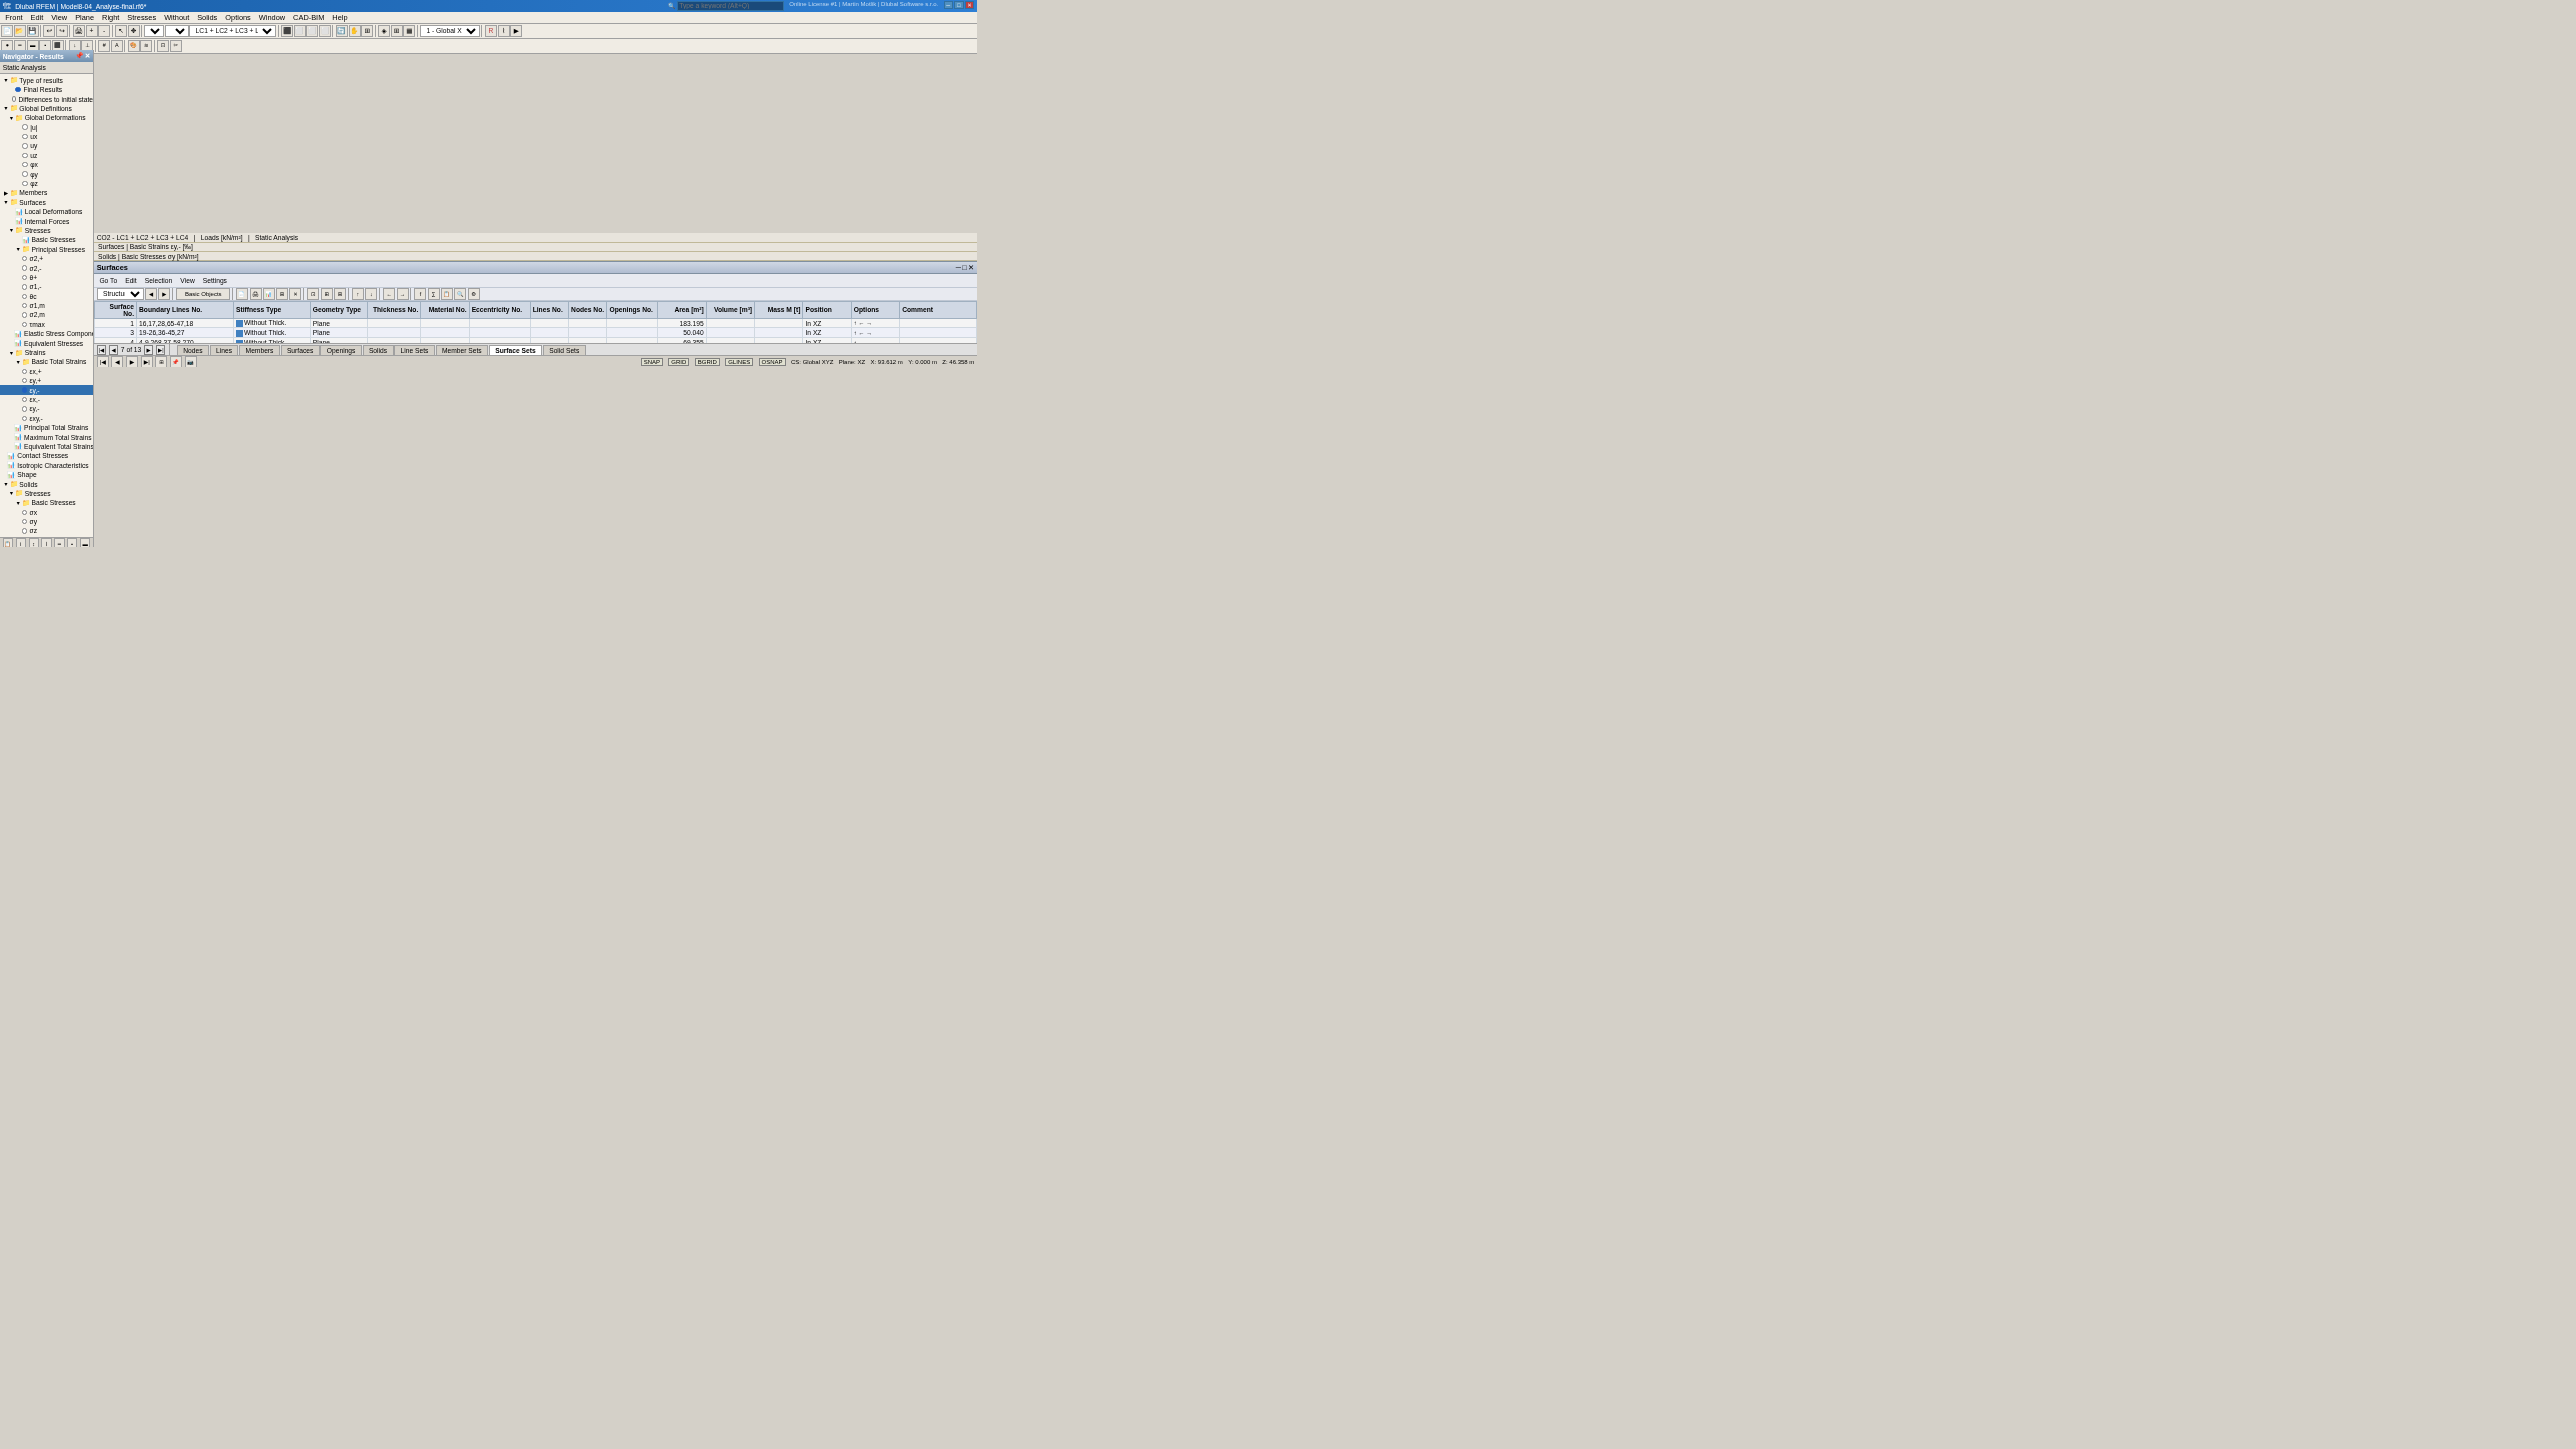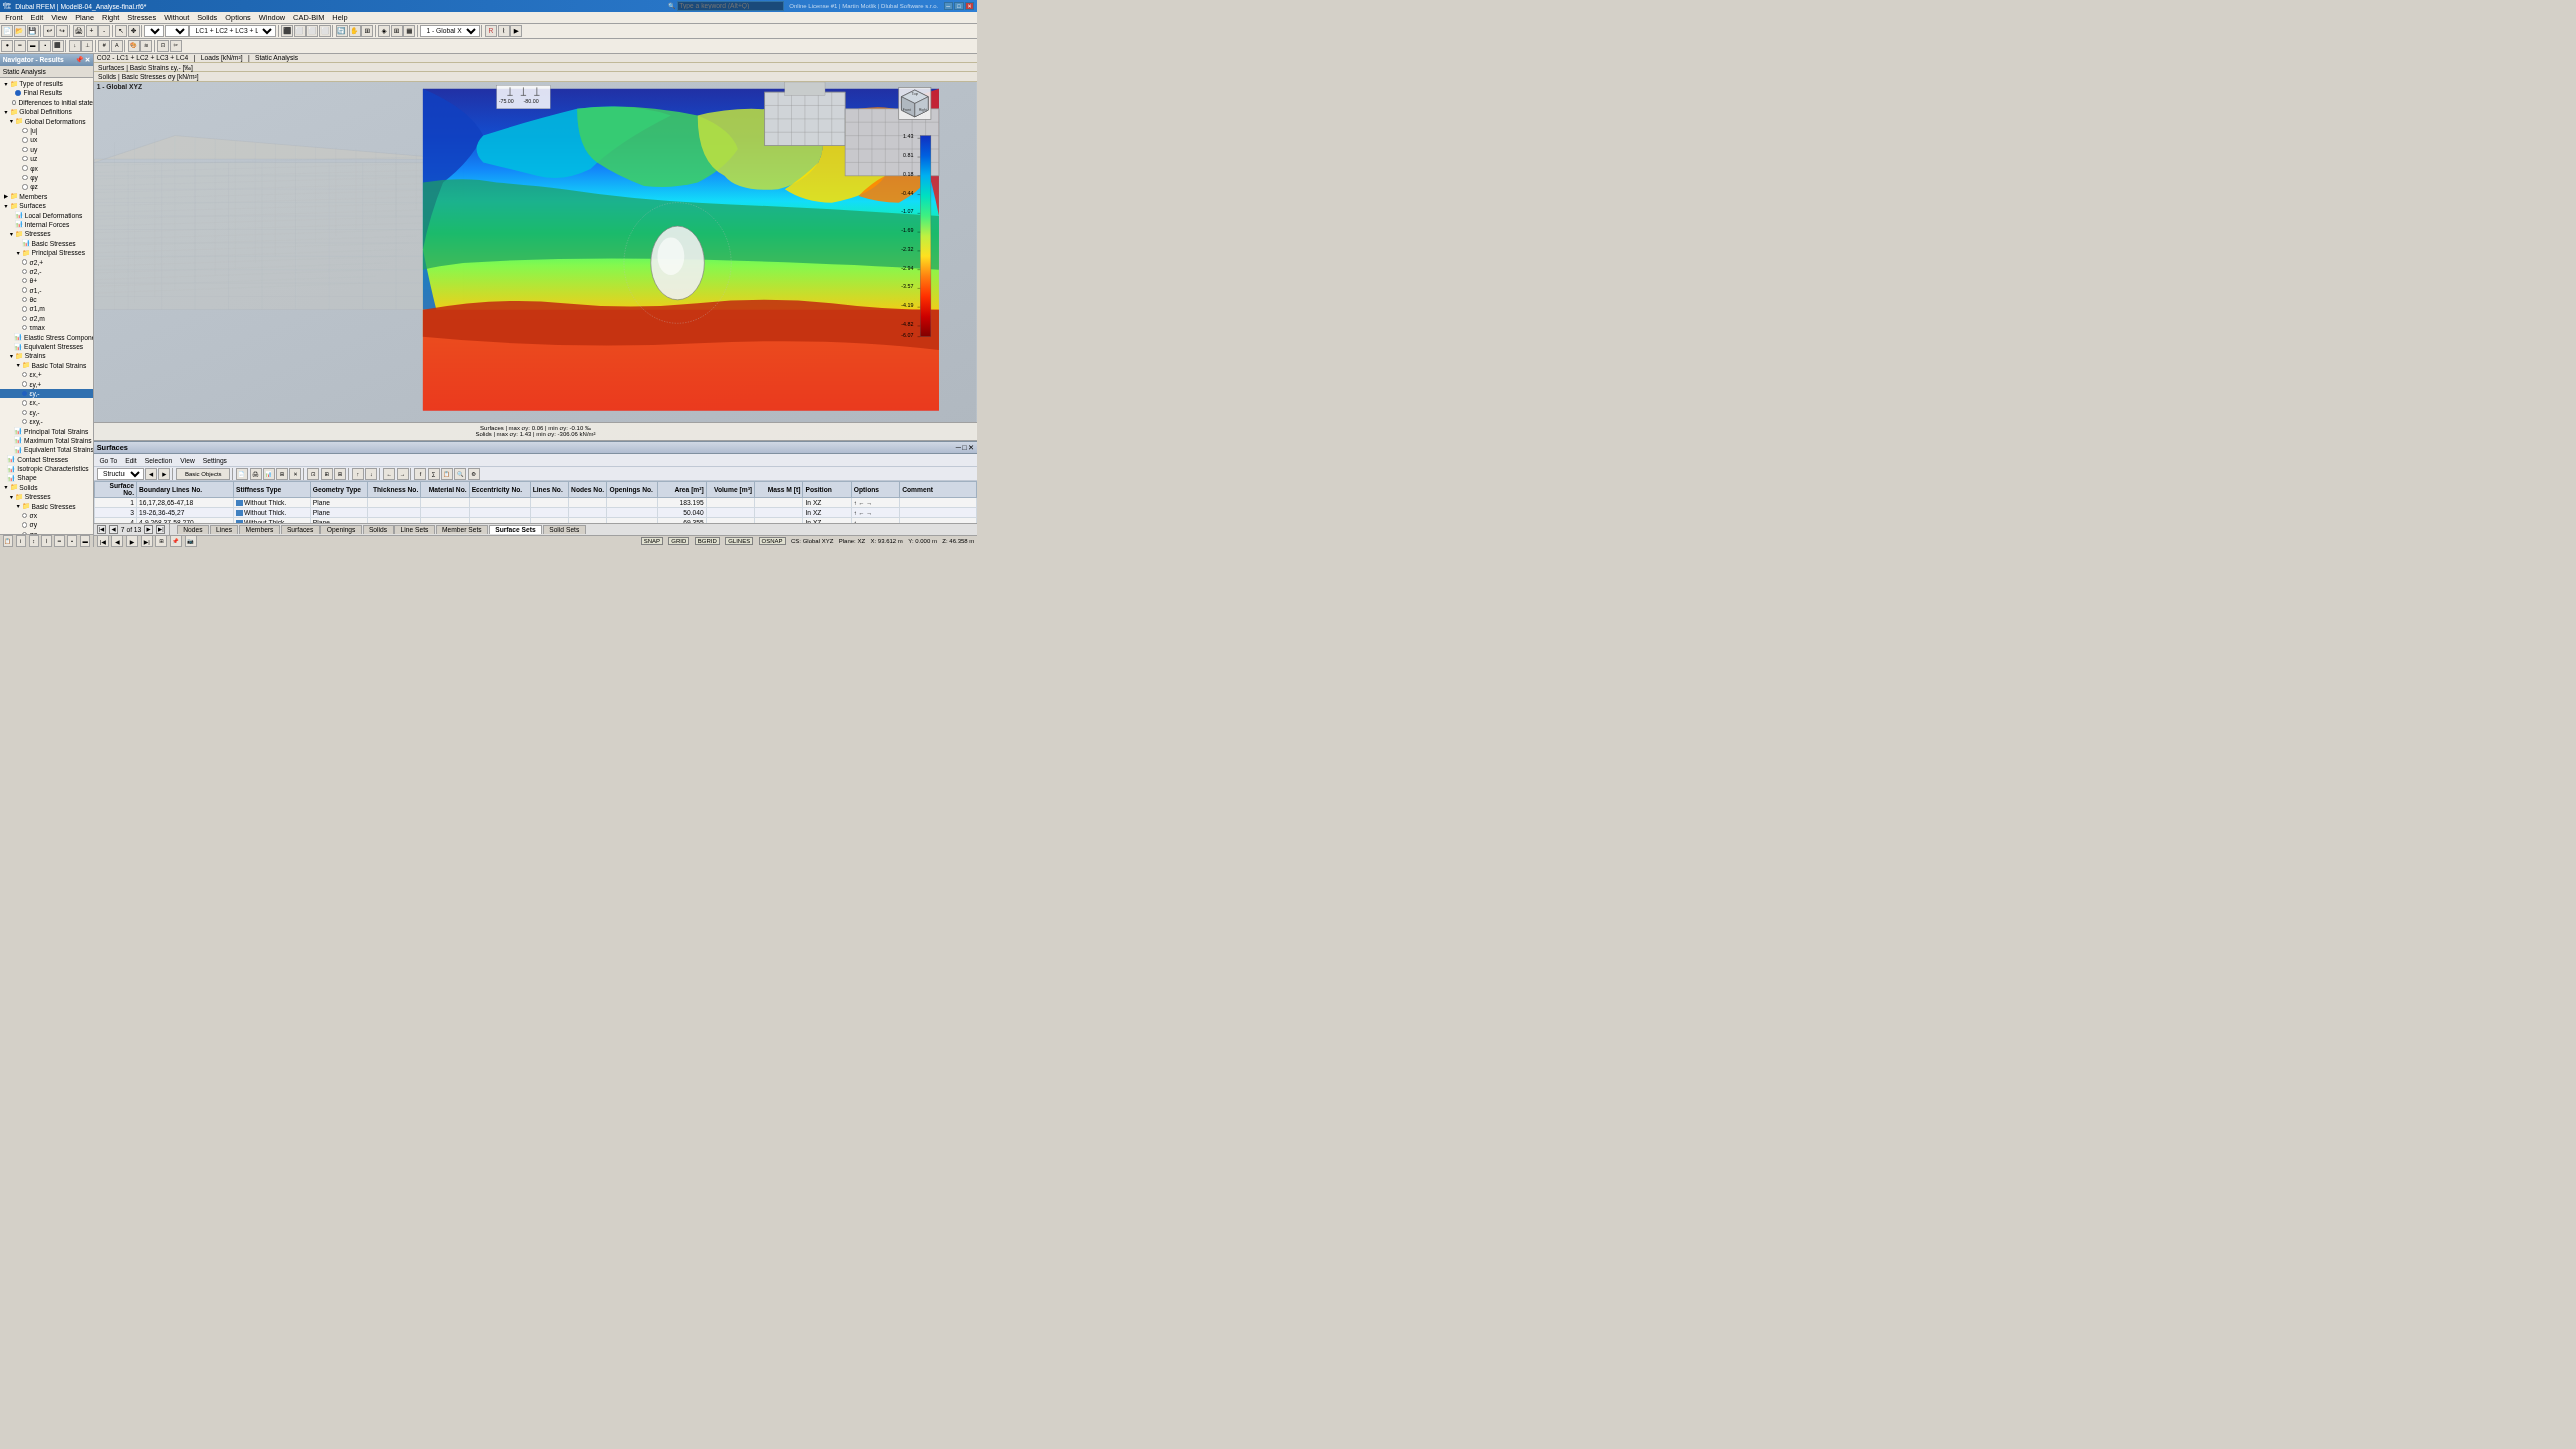--- a/index.html
+++ b/index.html
@@ -377,21 +377,21 @@
     }
   </style>
 </head>
 <body>
 
 <div id="title-bar">
   <div style="display:flex;align-items:center;gap:4px;">
     <span style="font-size:6.7px;">🏗</span>
     <span>Dlubal RFEM | Model8-04_Analyse-final.rf6*</span>
   </div>
-  <div style="display:flex;align-items:center;gap:5.4px;">
+  <div style="display:flex;align-items:flex-start;gap:5.4px;">
     <span style="display:flex;align-items:center;gap:1.3px;">
       <span style="font-size:6px;color:#a0c0e0;">🔍</span>
       <input id="search-box" style="height: 9.4px; border: 0.7px solid rgb(48, 112, 160); background: rgb(26, 74, 122); color: white; width: 107px; font-size: 6.7px; padding: 0px 1.3px;" placeholder="Type a keyword (Alt+Q)">
     </span>
     <span style="font-size:6px;color:#c0d8f0;">Online License #1 | Martin Motlik | Dlubal Software s.r.o.</span>
     <div class="win-controls">
       <div class="win-btn">─</div>
       <div class="win-btn">□</div>
       <div class="win-btn close">✕</div>
     </div>
@@ -547,21 +547,21 @@
     </div>
   <div class="toolbar-sep"></div>
   <div class="toolbar-btn">
       <span class="tb-icon" style="font-size:5.4px;">⊡</span>
     </div>
   <div class="toolbar-btn">
       <span class="tb-icon" style="font-size:5.4px;">✂</span>
     </div>
 </div>
 
-<div id="main-layout" style="height:calc(547px - 12px - 12px - 14.8px - 14.8px);">
+<div id="main-layout" style="height:calc(547px - 12px - 12px - 14.8px - 14.8px);align-items:center;">
 
   <div id="navigator">
     <div id="navigator-header">
       <span>Navigator - Results</span>
       <div class="nav-controls">
         <div class="win-btn">📌</div>
         <div class="win-btn">✕</div>
       </div>
     </div>
     <div id="nav-tab">

